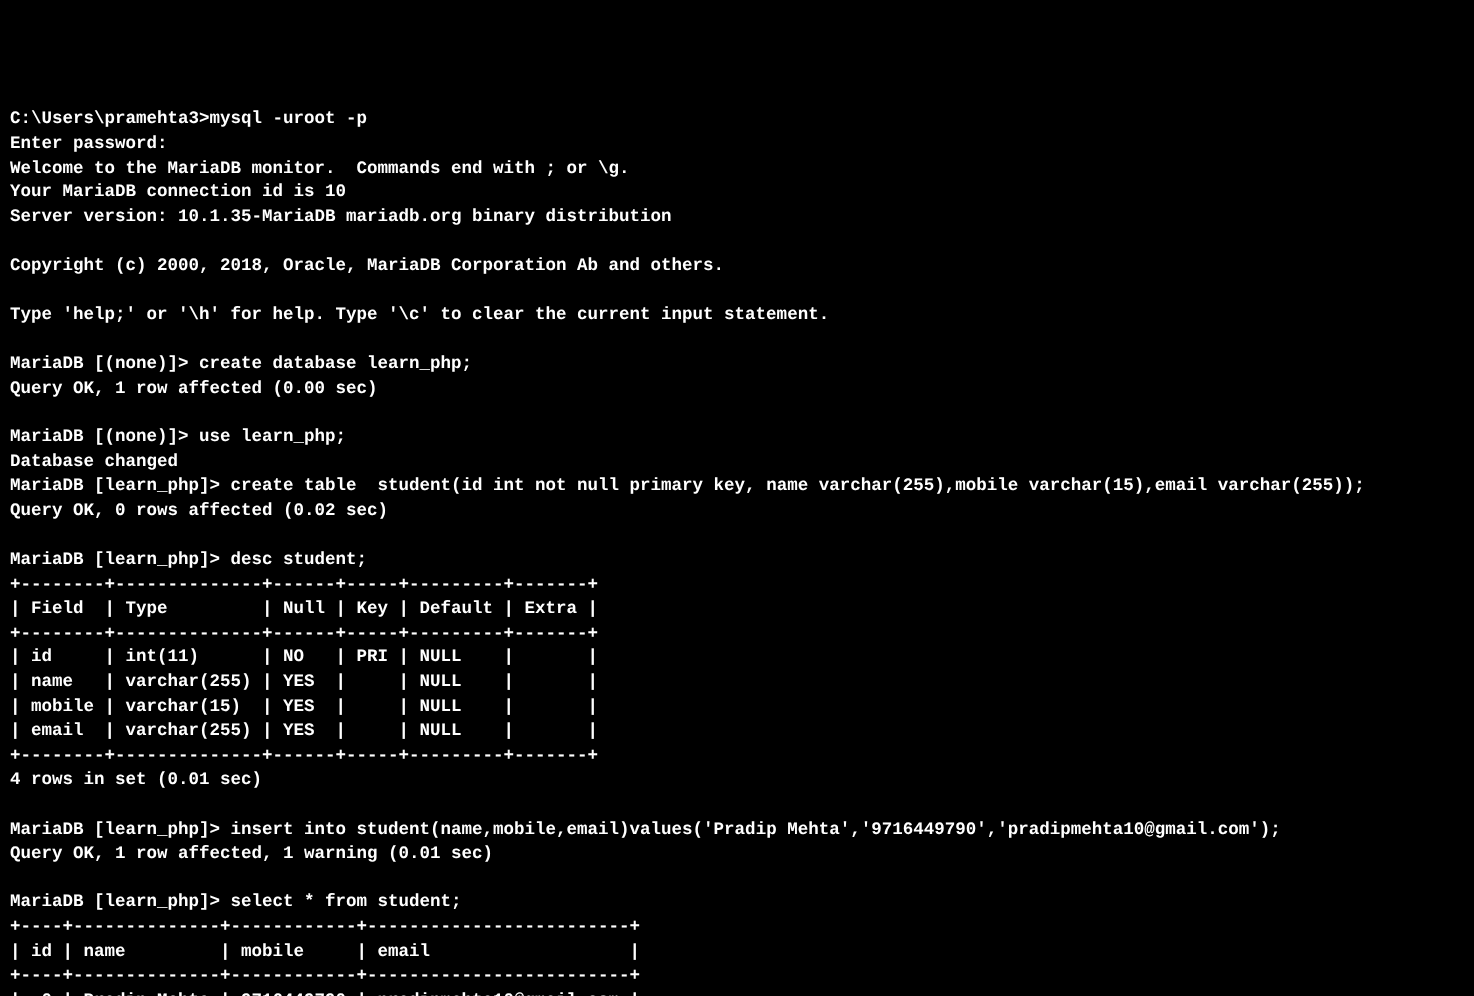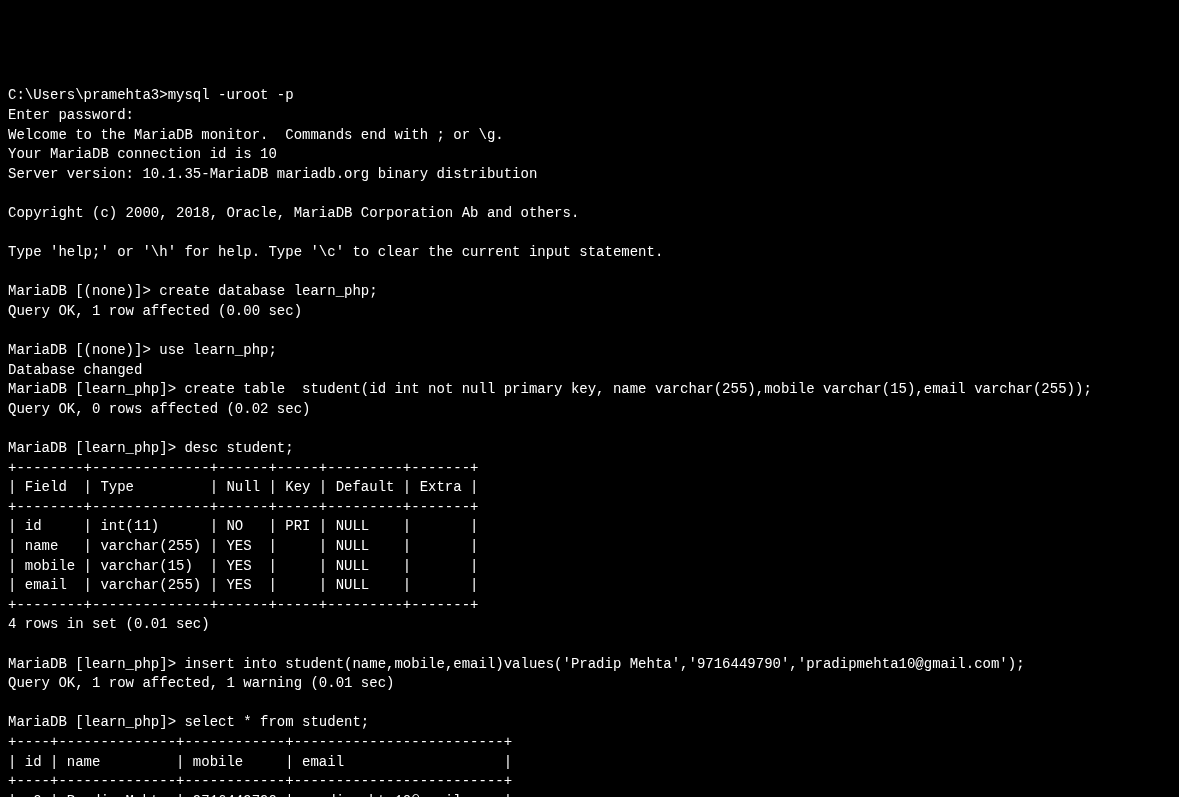--- a/index.html
+++ b/index.html
@@ -14,20 +14,21 @@
       font-size: 14px;
       line-height: 1.4;
       padding: 8px;
       width: 1179px;
       height: 797px;
       overflow: hidden;
       white-space: pre;
     }
     .terminal-line {
       display: block;
+      font-weight: bold;
     }
   </style>
 </head>
 <body>
 
 
 
 <div><span class="terminal-line"><span>C:\Users\pramehta3&gt;</span><span>mysql -uroot -p</span></span><span class="terminal-line">Enter password:</span><span class="terminal-line">Welcome to the MariaDB monitor.  Commands end with ; or \g.</span><span class="terminal-line">Your MariaDB connection id is 10</span><span class="terminal-line">Server version: 10.1.35-MariaDB mariadb.org binary distribution</span><span class="terminal-line"> </span><span class="terminal-line">Copyright (c) 2000, 2018, Oracle, MariaDB Corporation Ab and others.</span><span class="terminal-line"> </span><span class="terminal-line">Type 'help;' or '\h' for help. Type '\c' to clear the current input statement.</span><span class="terminal-line"> </span><span class="terminal-line"><span>MariaDB [(none)]&gt;</span><span> create database learn_php;</span></span><span class="terminal-line">Query OK, 1 row affected (0.00 sec)</span><span class="terminal-line"> </span><span class="terminal-line"><span>MariaDB [(none)]&gt;</span><span> use learn_php;</span></span><span class="terminal-line">Database changed</span><span class="terminal-line"><span>MariaDB [learn_php]&gt;</span><span> create table  student(id int not null primary key, name varchar(255),mobile varchar(15),email varchar(255));</span></span><span class="terminal-line">Query OK, 0 rows affected (0.02 sec)</span><span class="terminal-line"> </span><span class="terminal-line"><span>MariaDB [learn_php]&gt;</span><span> desc student;</span></span><span class="terminal-line">+--------+--------------+------+-----+---------+-------+</span><span class="terminal-line">| Field  | Type         | Null | Key | Default | Extra |</span><span class="terminal-line">+--------+--------------+------+-----+---------+-------+</span><span class="terminal-line">| id     | int(11)      | NO   | PRI | NULL    |       |</span><span class="terminal-line">| name   | varchar(255) | YES  |     | NULL    |       |</span><span class="terminal-line">| mobile | varchar(15)  | YES  |     | NULL    |       |</span><span class="terminal-line">| email  | varchar(255) | YES  |     | NULL    |       |</span><span class="terminal-line">+--------+--------------+------+-----+---------+-------+</span><span class="terminal-line">4 rows in set (0.01 sec)</span><span class="terminal-line"> </span><span class="terminal-line"><span>MariaDB [learn_php]&gt;</span><span> insert into student(name,mobile,email)values('Pradip Mehta','9716449790','pradipmehta10@gmail.com');</span></span><span class="terminal-line">Query OK, 1 row affected, 1 warning (0.01 sec)</span><span class="terminal-line"> </span><span class="terminal-line"><span>MariaDB [learn_php]&gt;</span><span> select * from student;</span></span><span class="terminal-line">+----+--------------+------------+-------------------------+</span><span class="terminal-line">| id | name         | mobile     | email                   |</span><span class="terminal-line">+----+--------------+------------+-------------------------+</span><span class="terminal-line">|  0 | Pradip Mehta | 9716449790 | pradipmehta10@gmail.com |</span></div>
 
 

